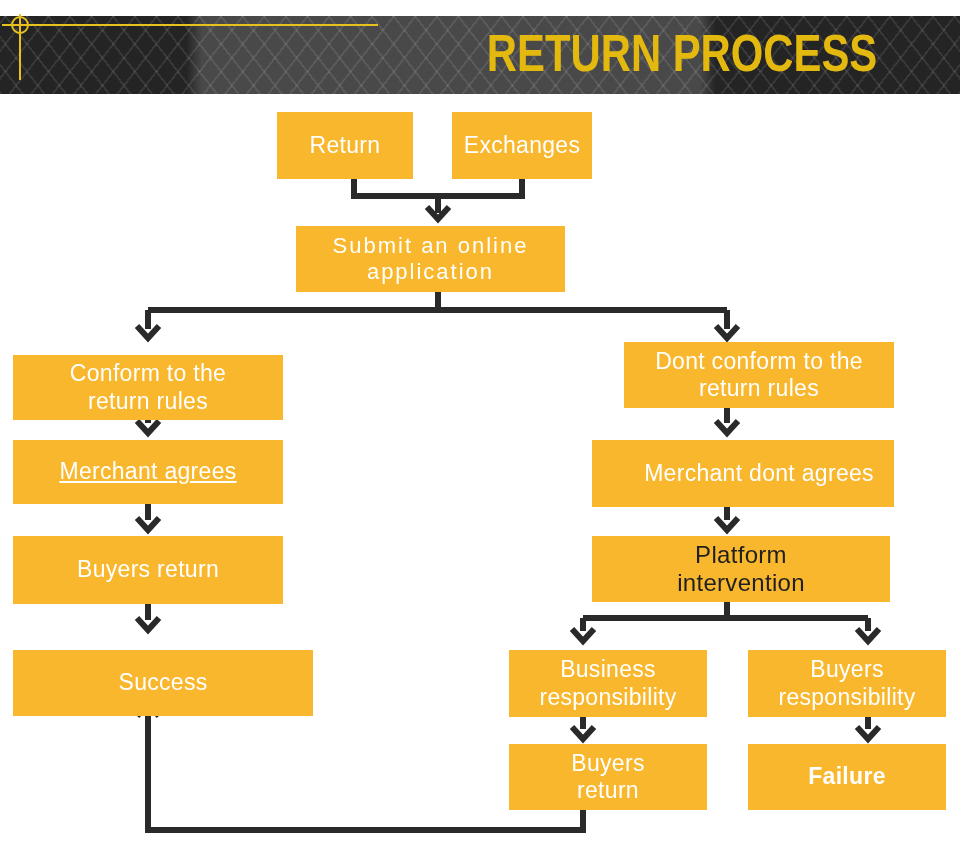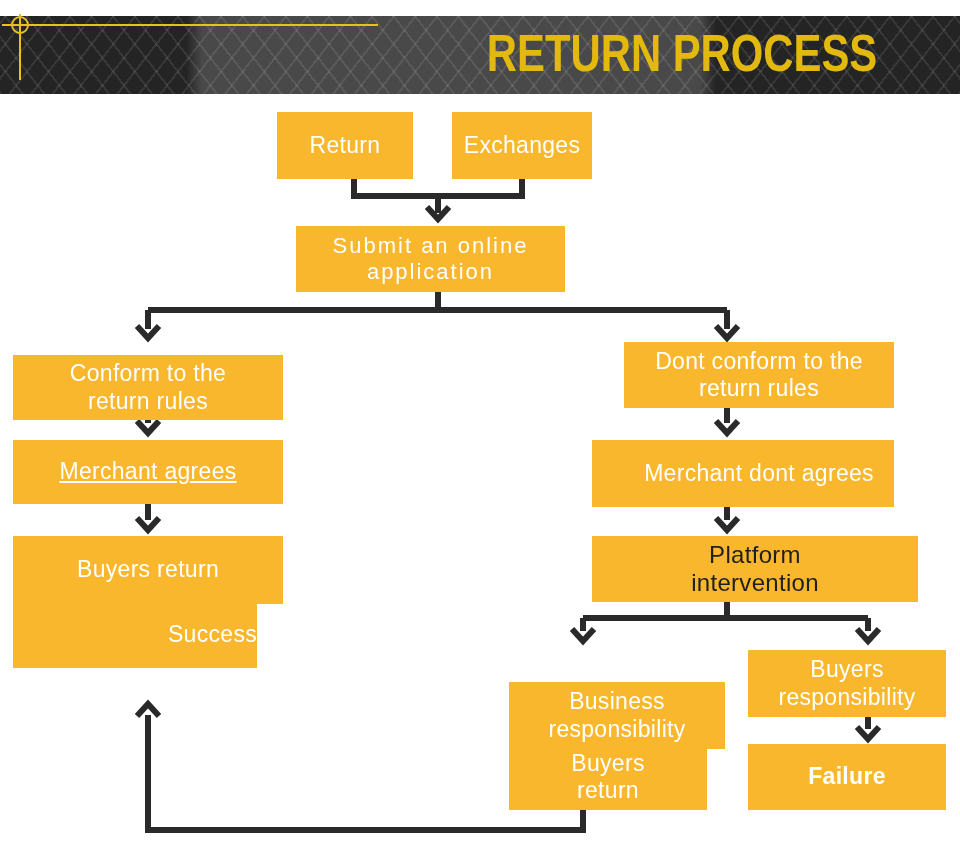--- a/index.html
+++ b/index.html
@@ -35,26 +35,26 @@
     display:flex;align-items:center;justify-content:center;text-align:center;
   }
   .node-label{white-space:pre-line;font-size:23px;letter-spacing:0.3px;line-height:1.18;}
   .n0{left:277px;top:112px;width:136px;height:67px;}
   .n1{left:452px;top:112px;width:140px;height:67px;}
   .n2{left:296px;top:226px;width:269px;height:66px;}
   .n2 .node-label{font-size:22px;letter-spacing:2px;}
   .n3{left:13px;top:355px;width:270px;height:65px;}
   .n4{left:13px;top:440px;width:270px;height:64px;text-decoration:underline;}
   .n5{left:13px;top:536px;width:270px;height:68px;}
-  .n6{left:13px;top:602px;width:244px;height:66px;justify-content:flex-end;}
+  .n6{left:13px;top:650px;width:300px;height:66px;}
   .n7{left:592px;top:342px;width:270px;height:66px;margin-left:32px;}
   .n8{left:592px;top:440px;width:270px;height:67px;padding-left:32px;}
-  .n9{left:592px;top:536px;width:326px;height:66px;color:var(--platform-text,#1F1F1F);align-items:center;}
+  .n9{left:592px;top:536px;width:298px;height:66px;color:var(--platform-text,#1F1F1F);align-items:center;}
   .n9 .node-label{font-size:24px;}
-  .n10{left:509px;top:650px;width:216px;height:67px;margin-top:32px;}
+  .n10{left:509px;top:650px;width:198px;height:67px;}
   .n11{left:748px;top:650px;width:198px;height:67px;}
   .n12{left:509px;top:744px;width:198px;height:66px;}
   .n13{left:748px;top:744px;width:198px;height:66px;font-weight:bold;}
 
   
   .connectors{position:absolute;left:0;top:0;width:960px;height:850px;}
   .connectors path{fill:none;stroke:var(--line,#2A2A2A);stroke-width:6;stroke-linejoin:miter;stroke-linecap:butt;}
 </style>
 </head>
 <body>

